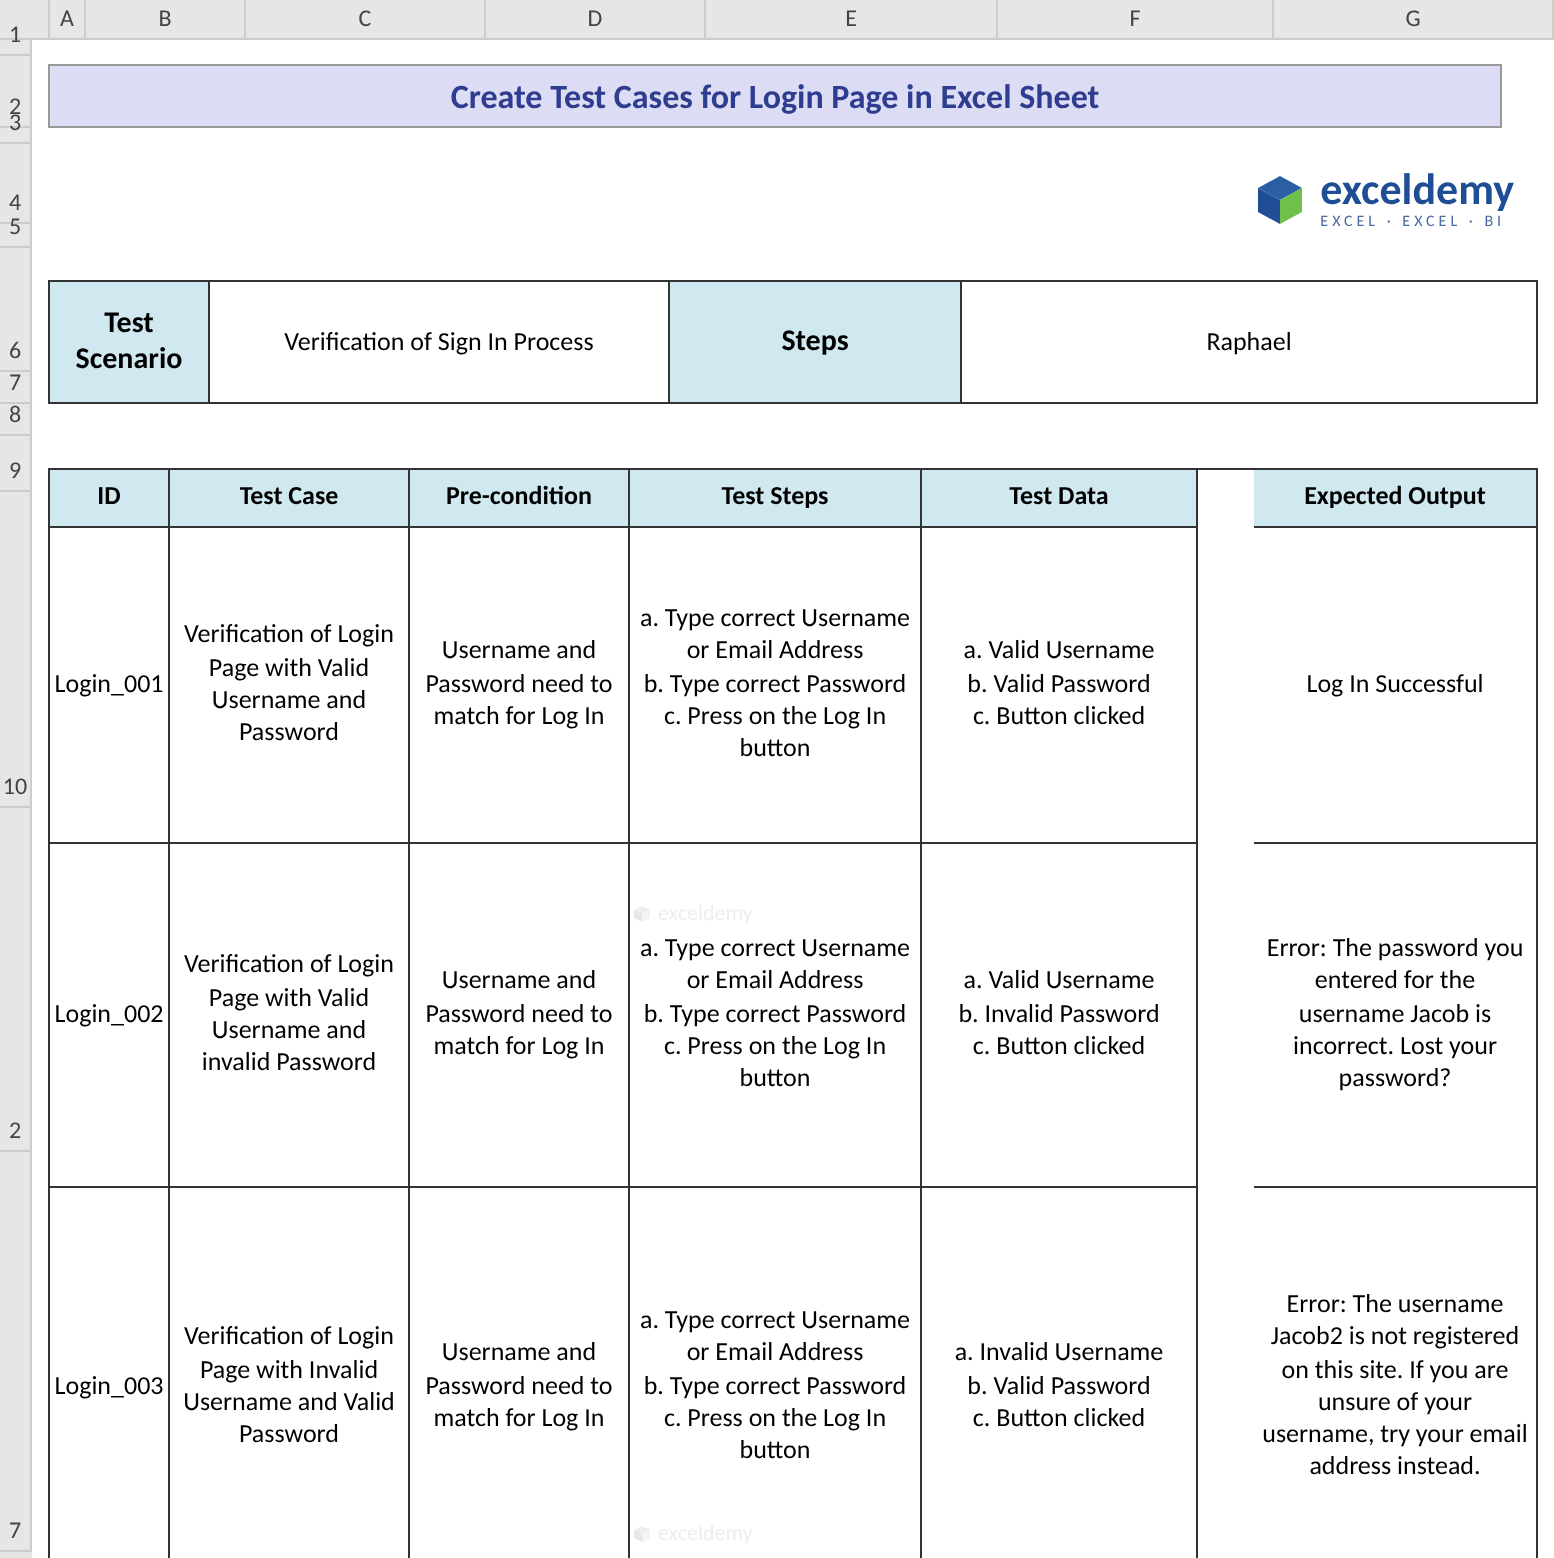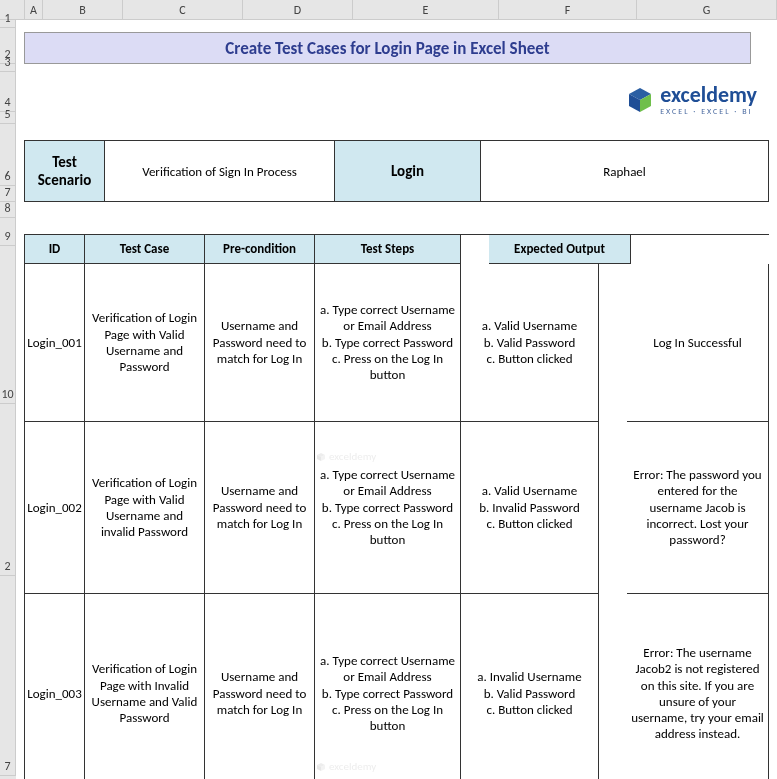--- a/index.html
+++ b/index.html
@@ -94,32 +94,33 @@
             <div class="logo-sub">EXCEL · EXCEL · BI</div>
           </div>
         </div>
       </div>
 
       <div style="height:12px"></div>
 
       <div class="info-table">
         <div class="ih" style="width:80px">Test Scenario</div>
         <div style="width:230px">Verification of Sign In Process</div>
-        <div class="ih" style="width:146px">Login</div>
+        <div class="ih" style="width:146px">Steps</div>
         <div style="flex:1">Raphael</div>
       </div>
 
       <div style="height:32px"></div>
 
       <div class="main-table">
         <div class="mrow">
           <div class="mh cB">ID</div>
           <div class="mh cC">Test Case</div>
           <div class="mh cD">Pre-condition</div>
           <div class="mh cE">Test Steps</div>
+          <div class="mh cF">Test Data</div>
           <div class="mh cG">Expected Output</div>
         </div>
 
         <div class="mrow" style="height:158px">
           <div class="cB">Login_001</div>
           <div class="cC">Verification of Login Page with Valid Username and Password</div>
           <div class="cD">Username and Password need to match for Log In</div>
           <div class="cE">a. Type correct Username or Email Address<br>b. Type correct Password<br>c. Press on the Log In button</div>
           <div class="cF">a. Valid Username<br>b. Valid Password<br>c. Button clicked</div>
           <div class="cG">Log In Successful</div>

